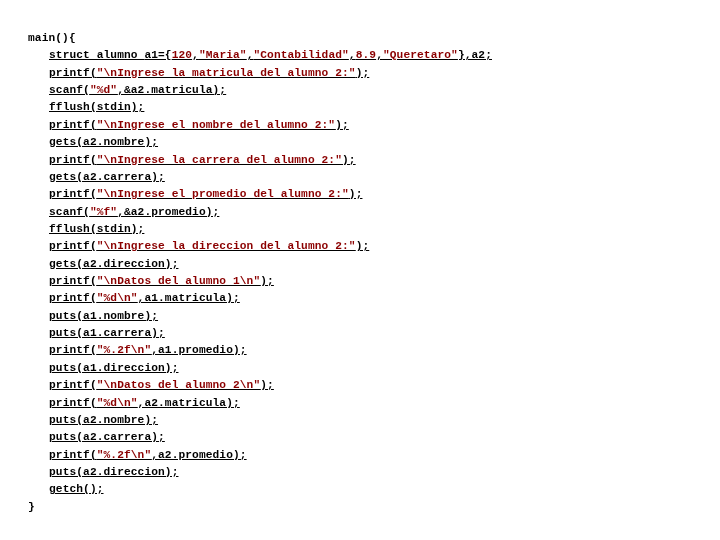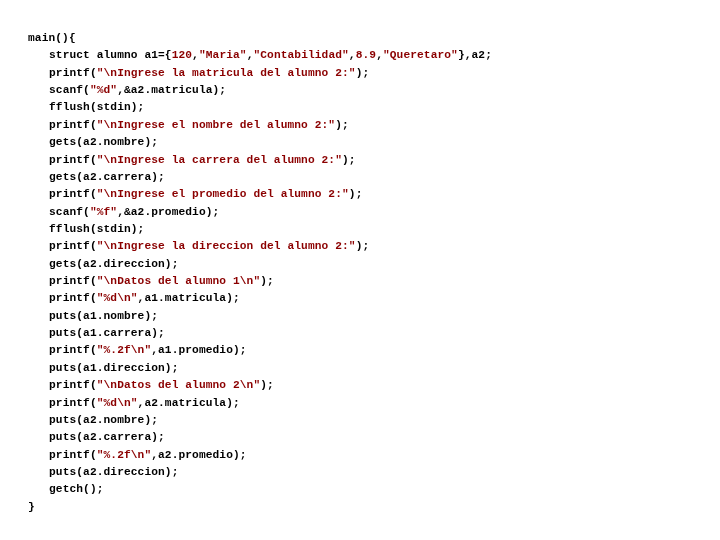--- a/index.html
+++ b/index.html
@@ -20,20 +20,21 @@
       letter-spacing: 0.1px;
     }
     .code-container {
       white-space: pre;
     }
     .line {
       display: block;
     }
     .indent {
       padding-left: 21px;
+      text-decoration: underline;
     }
     .kw {
       color: #000000;
     }
     .id {
       color: #000000;
     }
     .str {
       color: #8b0000;
     }

